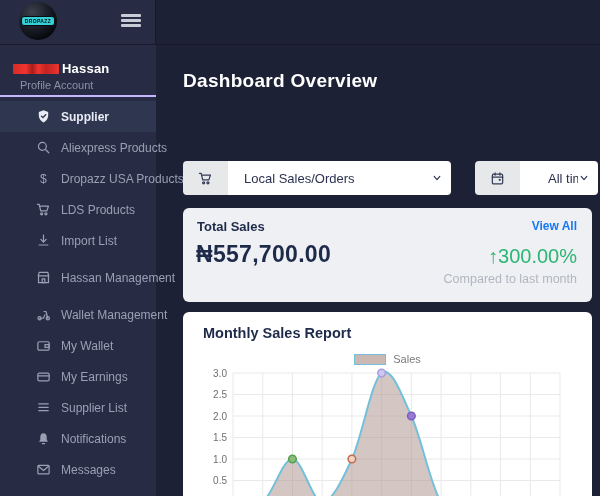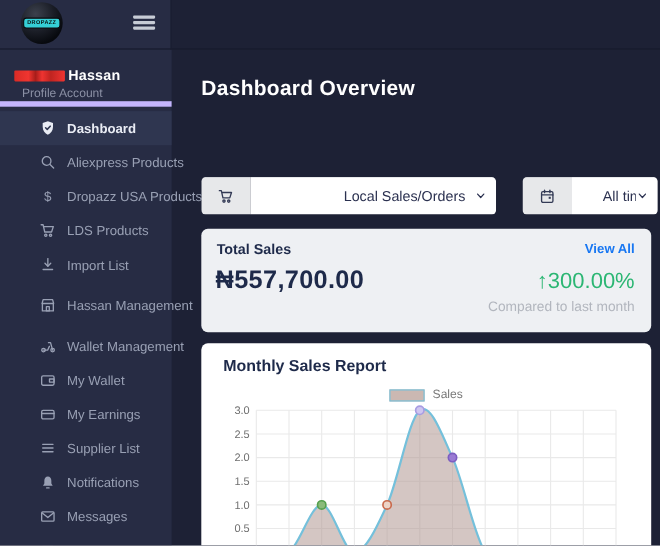--- a/index.html
+++ b/index.html
@@ -15,21 +15,21 @@
     display:flex; align-items:center; justify-content:center; cursor:pointer; }
   .logo-band { background:#35cfd6; border:1px solid #0a0c0f; border-radius:3px;
     font-size:5px; font-weight:bold; color:#07110f; padding:1px 3px; letter-spacing:.4px; line-height:6px; }
   .hamburger { position:absolute; left:121px; top:14px; width:20px; height:14px; cursor:pointer; }
   .hamburger span { display:block; height:2.6px; background:#c7ccd6; margin-bottom:2.6px; border-radius:1px; }
   .main-topbar { position:absolute; left:156px; top:0; width:444px; height:45px;
     border-bottom:1px solid #171a2b; }
 
   
   .sidebar { position:absolute; left:0; top:45px; width:156px; height:451px; background:#272c44; }
-  .profile { height:52px; border-bottom:5px solid #c4b5fd; position:relative; }
+  .profile { height:52px; border-bottom:2px solid #c4b5fd; position:relative; }
   .profile-name-row { position:absolute; left:13px; top:16px; display:flex; align-items:center; }
   .redaction { width:46px; height:10px; border-radius:1px;
     background:linear-gradient(90deg,#d92b26 0%,#f03530 28%,#a81d1a 42%,#ef3431 55%,#c02420 72%,#ef3431 100%); }
   .profile-name { color:#ffffff; font-weight:bold; font-size:13px; margin-left:3px; letter-spacing:.2px; }
   .profile-sub { position:absolute; left:20px; top:34px; color:#8b90a5; font-size:11px; }
   .menu { margin-top:4px; }
   .menu-item { height:31px; display:flex; align-items:center; color:#99a0b4; cursor:pointer; }
   .menu-item.gap { margin-top:6px; }
   .menu-item.active { background:#2f3650; color:#e9ecf4; }
   .menu-icon { width:15px; height:15px; margin-left:36px; flex:0 0 15px; display:flex;
@@ -46,21 +46,21 @@
   .filter-group { position:absolute; top:161px; height:34px; display:flex;
     border-radius:4px; overflow:hidden; }
   .filter-sales { left:183px; }
   .filter-time  { left:475px; }
   .filter-prefix { width:45px; background:#e7e8ea; color:#333a55; display:flex;
     align-items:center; justify-content:center; }
   .filter-prefix svg { width:15px; height:15px; }
   .select-wrap { position:relative; background:#ffffff; display:flex; align-items:center; }
   select { border:none; outline:none; background:transparent; color:#2b3150; font-size:13px;
     font-family:inherit; appearance:none; -webkit-appearance:none; -moz-appearance:none;
-    height:34px; cursor:pointer;text-align:right; }
+    height:34px; cursor:pointer; }
   .filter-sales select { width:223px; padding:0 28px 0 16px; }
   .filter-time  select { width:78px;  padding:0 20px 0 28px; }
   .chev { position:absolute; right:9px; top:50%; transform:translateY(-50%); color:#2b3150;
     pointer-events:none; display:flex; }
   .chev svg { width:10px; height:10px; }
 
   
   .card-total { position:absolute; left:183px; top:208px; width:409px; height:94px;
     background:#eef0f3; border-radius:6px; }
   .ts-label  { position:absolute; left:14px; top:11px; font-size:13px; font-weight:bold; color:#1e2a4a; }
@@ -109,21 +109,21 @@
       <div class="profile-sub">Profile Account</div>
     </div>
     <div class="menu" id="menu">
         <div class="menu-item active">
           <span class="menu-icon">
             <svg viewBox="0 0 16 16">
               <path d="M8 1.3 13 3.1 V7 C13 10.6 10.8 13.2 8 14.4 C5.2 13.2 3 10.6 3 7 V3.1 Z" fill="currentColor"></path>
               <polyline points="5.8,7.6 7.4,9.2 10.3,6.1" fill="none" stroke="#2f3650" stroke-width="1.5" stroke-linecap="round" stroke-linejoin="round"></polyline>
             </svg>
           </span>
-          <span class="menu-label">Dashboard</span>
+          <span class="menu-label">Supplier</span>
         </div>
         <div class="menu-item">
           <span class="menu-icon">
             <svg viewBox="0 0 16 16" fill="none" stroke="currentColor" stroke-width="1.3" stroke-linecap="round" stroke-linejoin="round">
               <circle cx="6.8" cy="6.8" r="4.2"></circle>
               <line x1="10.1" y1="10.1" x2="13.6" y2="13.6"></line>
             </svg>
           </span>
           <span class="menu-label">Aliexpress Products</span>
         </div>

